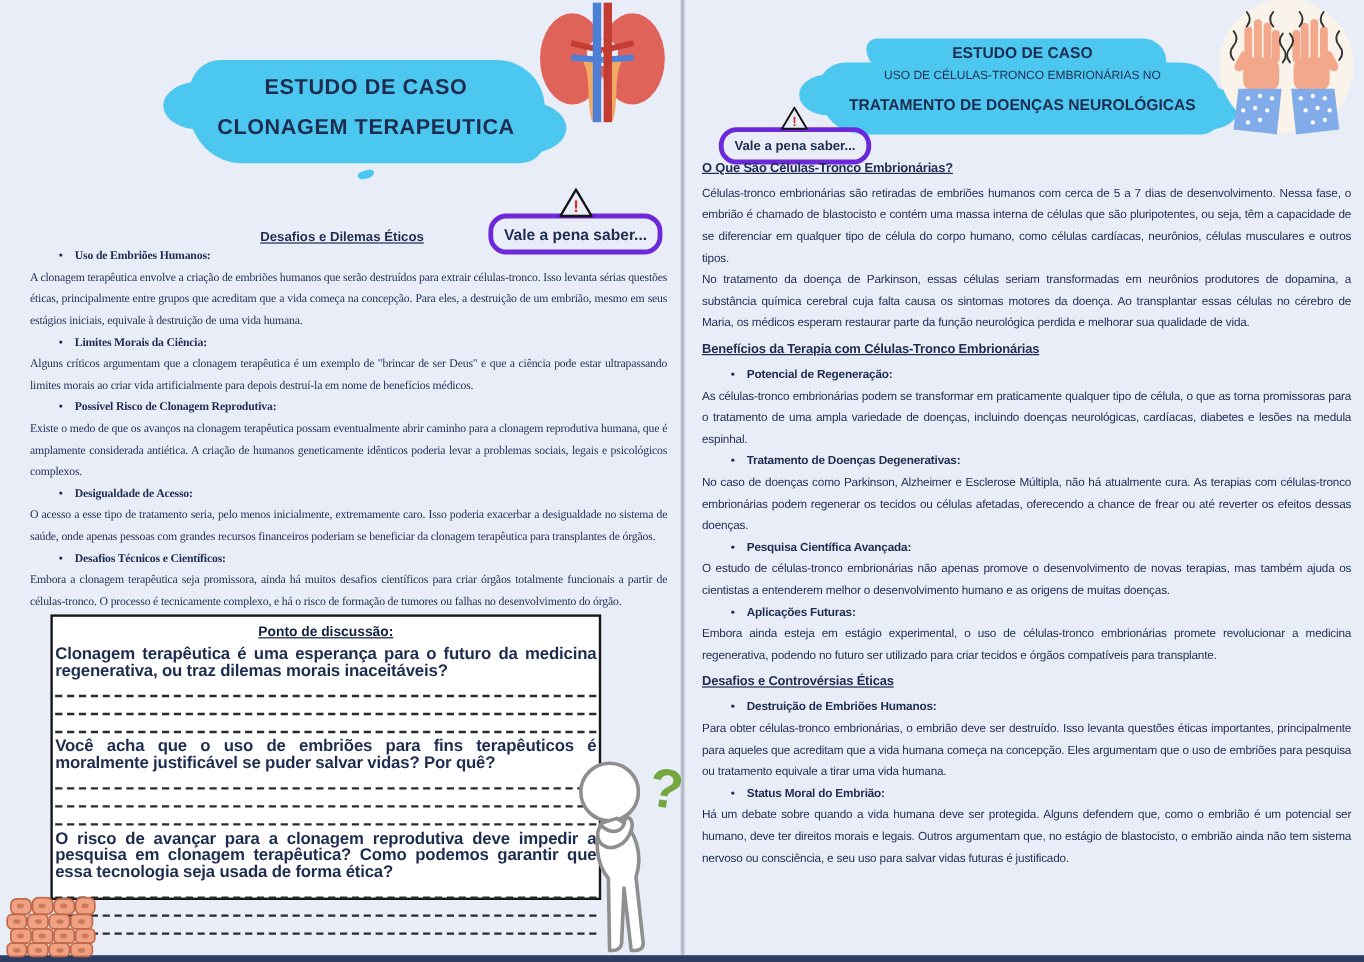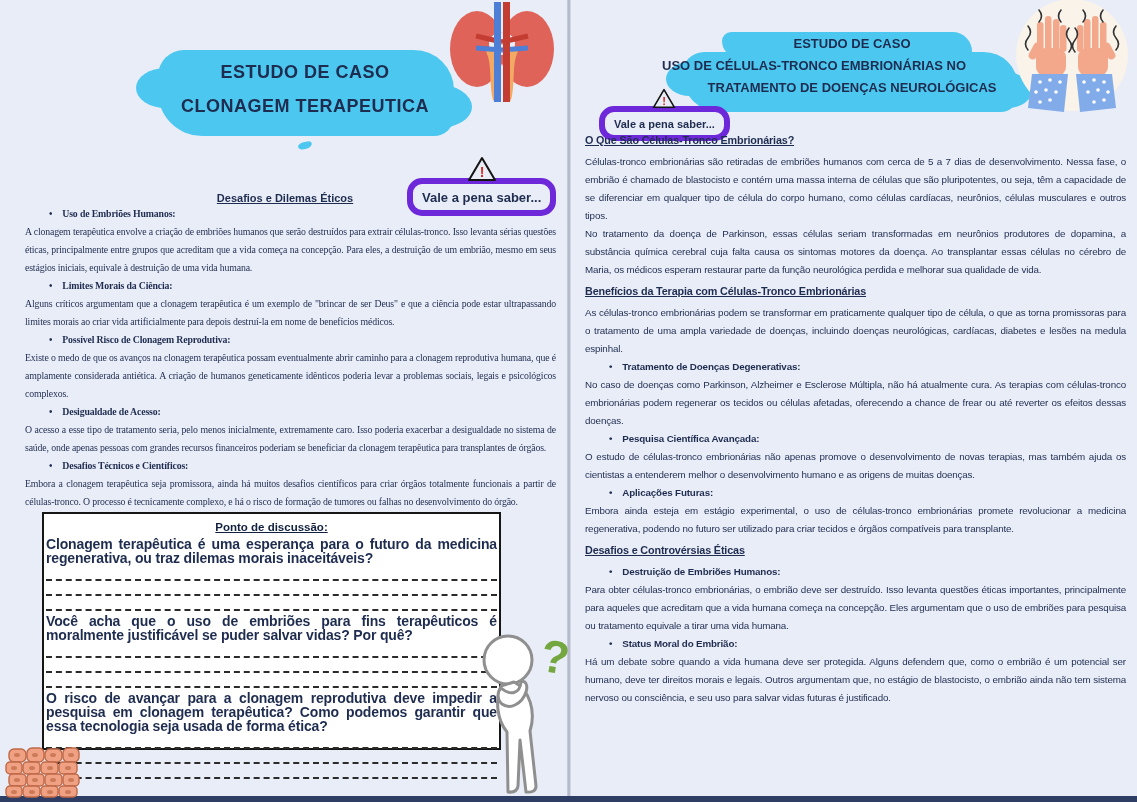--- a/index.html
+++ b/index.html
@@ -27,26 +27,26 @@
   .l-title-1 { position:absolute; left:120px; top:62px;  width:370px; text-align:center;
     font-size:18px; font-weight:bold; letter-spacing:.5px; }
   .l-title-2 { position:absolute; left:120px; top:96px;  width:370px; text-align:center;
     font-size:18px; font-weight:bold; letter-spacing:.5px; }
 
   .brush.r-upper { left:150px; top:32px; width:250px; height:26px; border-radius:14px 30px 10px 26px; }
   .brush.r-main  { left:110px; top:52px; width:336px; height:60px; }
   .brush.r-main::before { left:-16px; top:10px; width:48px; height:34px; }
   .brush.r-main::after  { right:-14px; top:20px; width:52px; height:36px; border-radius:40% 60% 55% 45%; }
   .r-title-1 { position:absolute; left:90px; top:36px; width:380px; text-align:center; font-size:13px; font-weight:bold; }
-  .r-title-2 { position:absolute; left:90px; top:58px; width:380px; font-size:13px; font-weight:bold; }
+  .r-title-2 { position:absolute; left:90px; top:58px; width:380px; text-align:center; font-size:10px; font-weight:normal; }
   .r-title-3 { position:absolute; left:90px; top:80px; width:380px; text-align:center; font-size:13px; font-weight:bold; }
 
   
   .callout { position:absolute; }
-  .callout-box { border:6px solid #6d28d9; border-radius:15px; padding:6px 9px 5px;
+  .callout-box { border:4px solid #6d28d9; border-radius:15px; padding:6px 9px 5px;
     font-weight:bold; text-align:center; background:rgba(233,237,248,.6); white-space:nowrap; }
   .callout .tri { position:absolute; left:50%; transform:translateX(-50%); }
   .callout-left  { left:407px; top:178px; }
   .callout-left  .callout-box { font-size:13px; }
   .callout-left  .tri { top:-22px; }
   .callout-right { left:27px; top:106px; }
   .callout-right .callout-box { font-size:11px; }
   .callout-right .tri { top:-18px; }
 
   
@@ -259,20 +259,21 @@
       </svg>
       <div class="callout-box">Vale a pena saber...</div>
     </div>
 
     <div class="r-body body-text">
       <div class="rheading">O Que São Células-Tronco Embrionárias?</div>
       <p class="para">Células-tronco embrionárias são retiradas de embriões humanos com cerca de 5 a 7 dias de desenvolvimento. Nessa fase, o embrião é chamado de blastocisto e contém uma massa interna de células que são pluripotentes, ou seja, têm a capacidade de se diferenciar em qualquer tipo de célula do corpo humano, como células cardíacas, neurônios, células musculares e outros tipos.</p>
       <p class="para">No tratamento da doença de Parkinson, essas células seriam transformadas em neurônios produtores de dopamina, a substância química cerebral cuja falta causa os sintomas motores da doença. Ao transplantar essas células no cérebro de Maria, os médicos esperam restaurar parte da função neurológica perdida e melhorar sua qualidade de vida.</p>
 
       <div class="rheading">Benefícios da Terapia com Células-Tronco Embrionárias</div>
+      <div class="bullet-row">Potencial de Regeneração:</div>
       <p class="para">As células-tronco embrionárias podem se transformar em praticamente qualquer tipo de célula, o que as torna promissoras para o tratamento de uma ampla variedade de doenças, incluindo doenças neurológicas, cardíacas, diabetes e lesões na medula espinhal.</p>
       <div class="bullet-row">Tratamento de Doenças Degenerativas:</div>
       <p class="para">No caso de doenças como Parkinson, Alzheimer e Esclerose Múltipla, não há atualmente cura. As terapias com células-tronco embrionárias podem regenerar os tecidos ou células afetadas, oferecendo a chance de frear ou até reverter os efeitos dessas doenças.</p>
       <div class="bullet-row">Pesquisa Científica Avançada:</div>
       <p class="para">O estudo de células-tronco embrionárias não apenas promove o desenvolvimento de novas terapias, mas também ajuda os cientistas a entenderem melhor o desenvolvimento humano e as origens de muitas doenças.</p>
       <div class="bullet-row">Aplicações Futuras:</div>
       <p class="para">Embora ainda esteja em estágio experimental, o uso de células-tronco embrionárias promete revolucionar a medicina regenerativa, podendo no futuro ser utilizado para criar tecidos e órgãos compatíveis para transplante.</p>
 
       <div class="rheading">Desafios e Controvérsias Éticas</div>
       <div class="bullet-row">Destruição de Embriões Humanos:</div>

